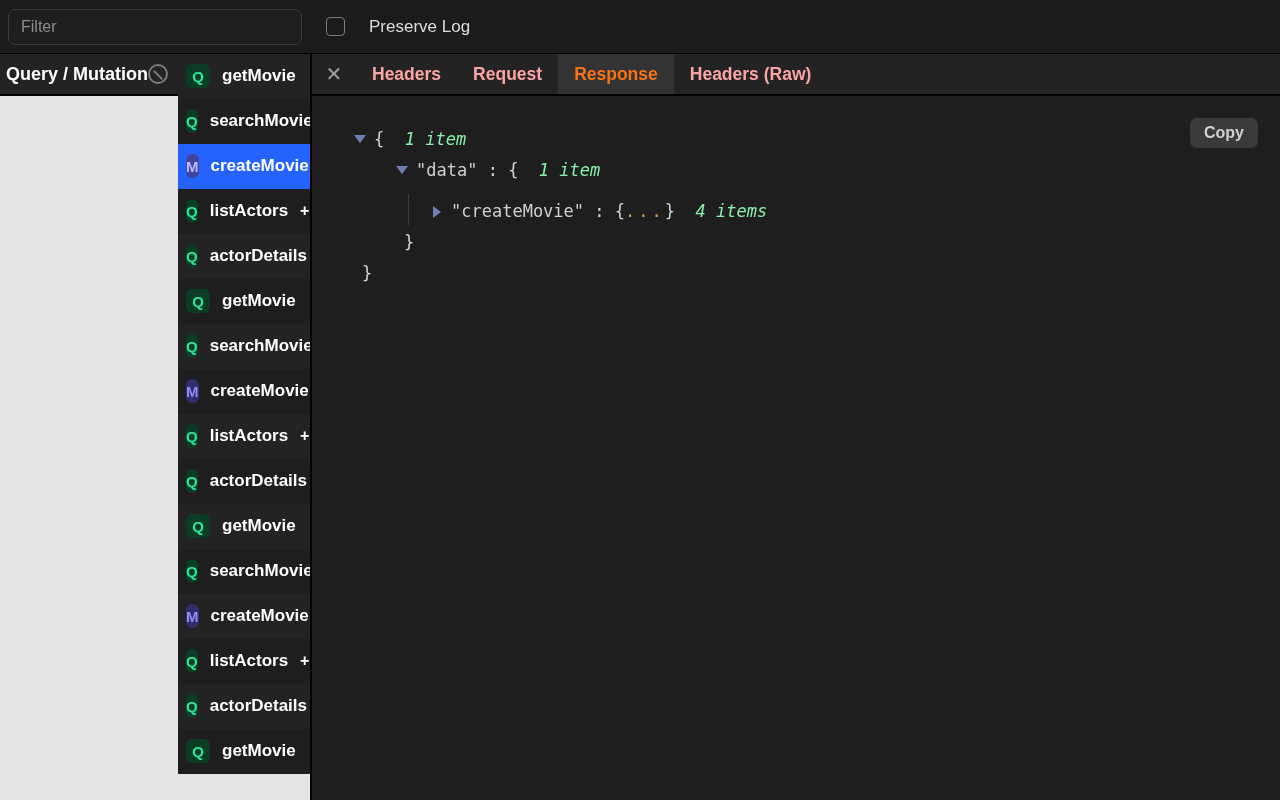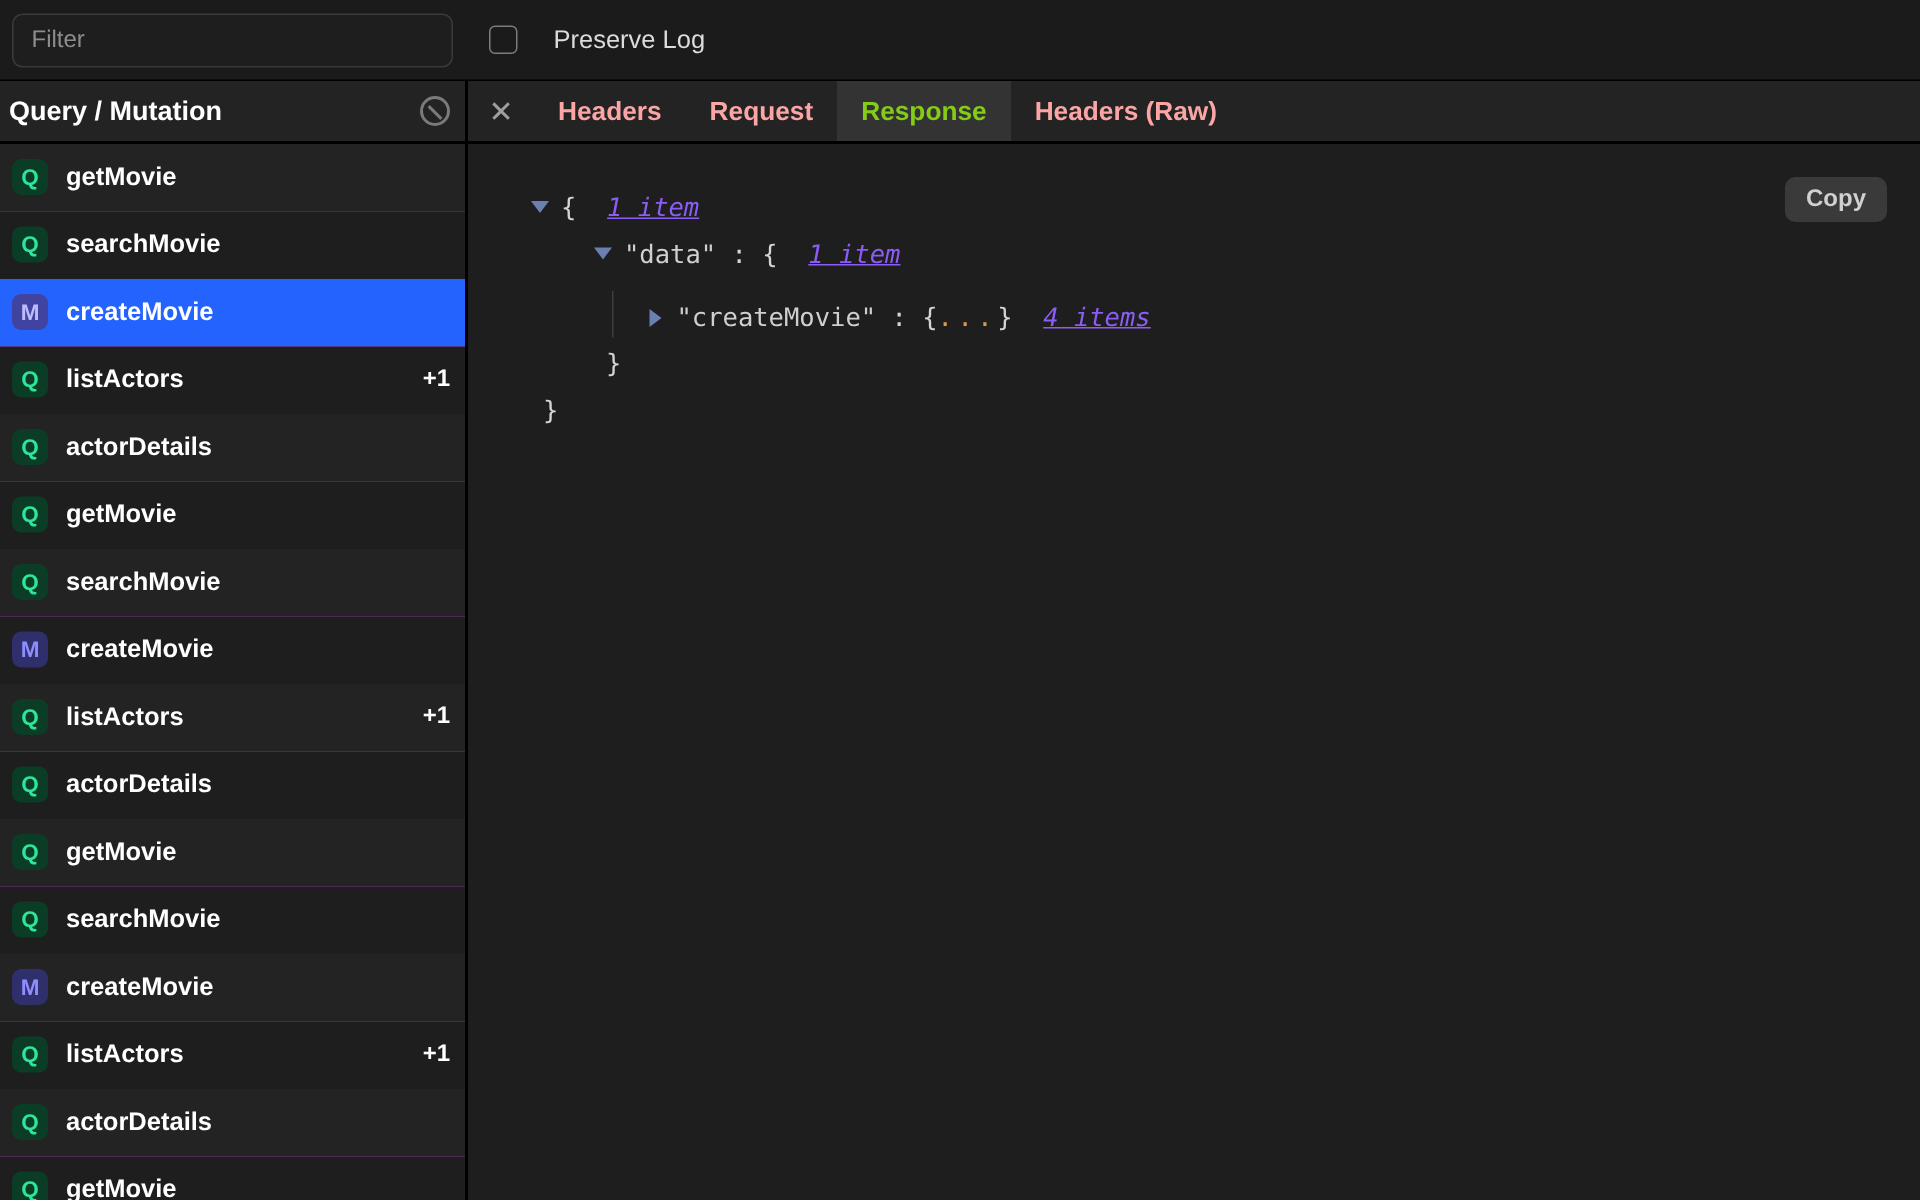--- a/index.html
+++ b/index.html
@@ -41,24 +41,23 @@
     display: inline-block;
   }
   .preserve-label { color: #dcdcdc; font-size: 17px; }
 
   
   .main { display: flex; height: calc(100% - 54px); }
 
   
   .sidebar {
     width: 312px;
-    background: #d946ef;
+    background: #e5e5e5;
     border-right: 2px solid #000;
     display: flex;
-    flex-direction: column;
   }
   .sidebar-head {
     height: 42px;
     display: flex;
     align-items: center;
     justify-content: space-between;
     padding: 0 10px 0 6px;
     border-bottom: 2px solid #000;
     background: #232323;
   }
@@ -119,21 +118,21 @@
     display: flex; align-items: center; justify-content: center;
     color: #9f9f9f; font-size: 20px;
   }
   .tab {
     padding: 0 16px;
     display: flex; align-items: center;
     color: #fca5a5;
     font-size: 17.5px;
     font-weight: 600;
   }
-  .tab.active { background: #333333; color: #84cc16; }
+  .tab.active { background: #333333; color: #f97316; }
 
   .detail-body {
     position: relative;
     flex: 1;
     padding: 28px 28px 28px 42px;
     font-family: "SF Mono", ui-monospace, Menlo, Consolas, monospace;
     font-size: 17px;
     line-height: 31px;
   }
   .copy-btn {
@@ -163,21 +162,21 @@
   }
   .caret.right {
     border-top: 6px solid transparent;
     border-bottom: 6px solid transparent;
     border-left: 8px solid #6b7fb3;
     margin-right: 10px;
     top: 1px;
   }
   .brace  { color: #d4d4d4; }
   .key    { color: #cfcfcf; }
-  .meta   { color: #8b5cf6; font-style: italic; text-decoration: underline; }
+  .meta   { color: #86efac; font-style: italic; }
   .dots   { color: #d69b4f; letter-spacing: 3px; }
   .guide  {
     display: inline-block;
     border-left: 1px solid #3d3d3d;
     height: 31px;
     margin-right: 0;
     position: relative; top: 8px;
   }
 
   

